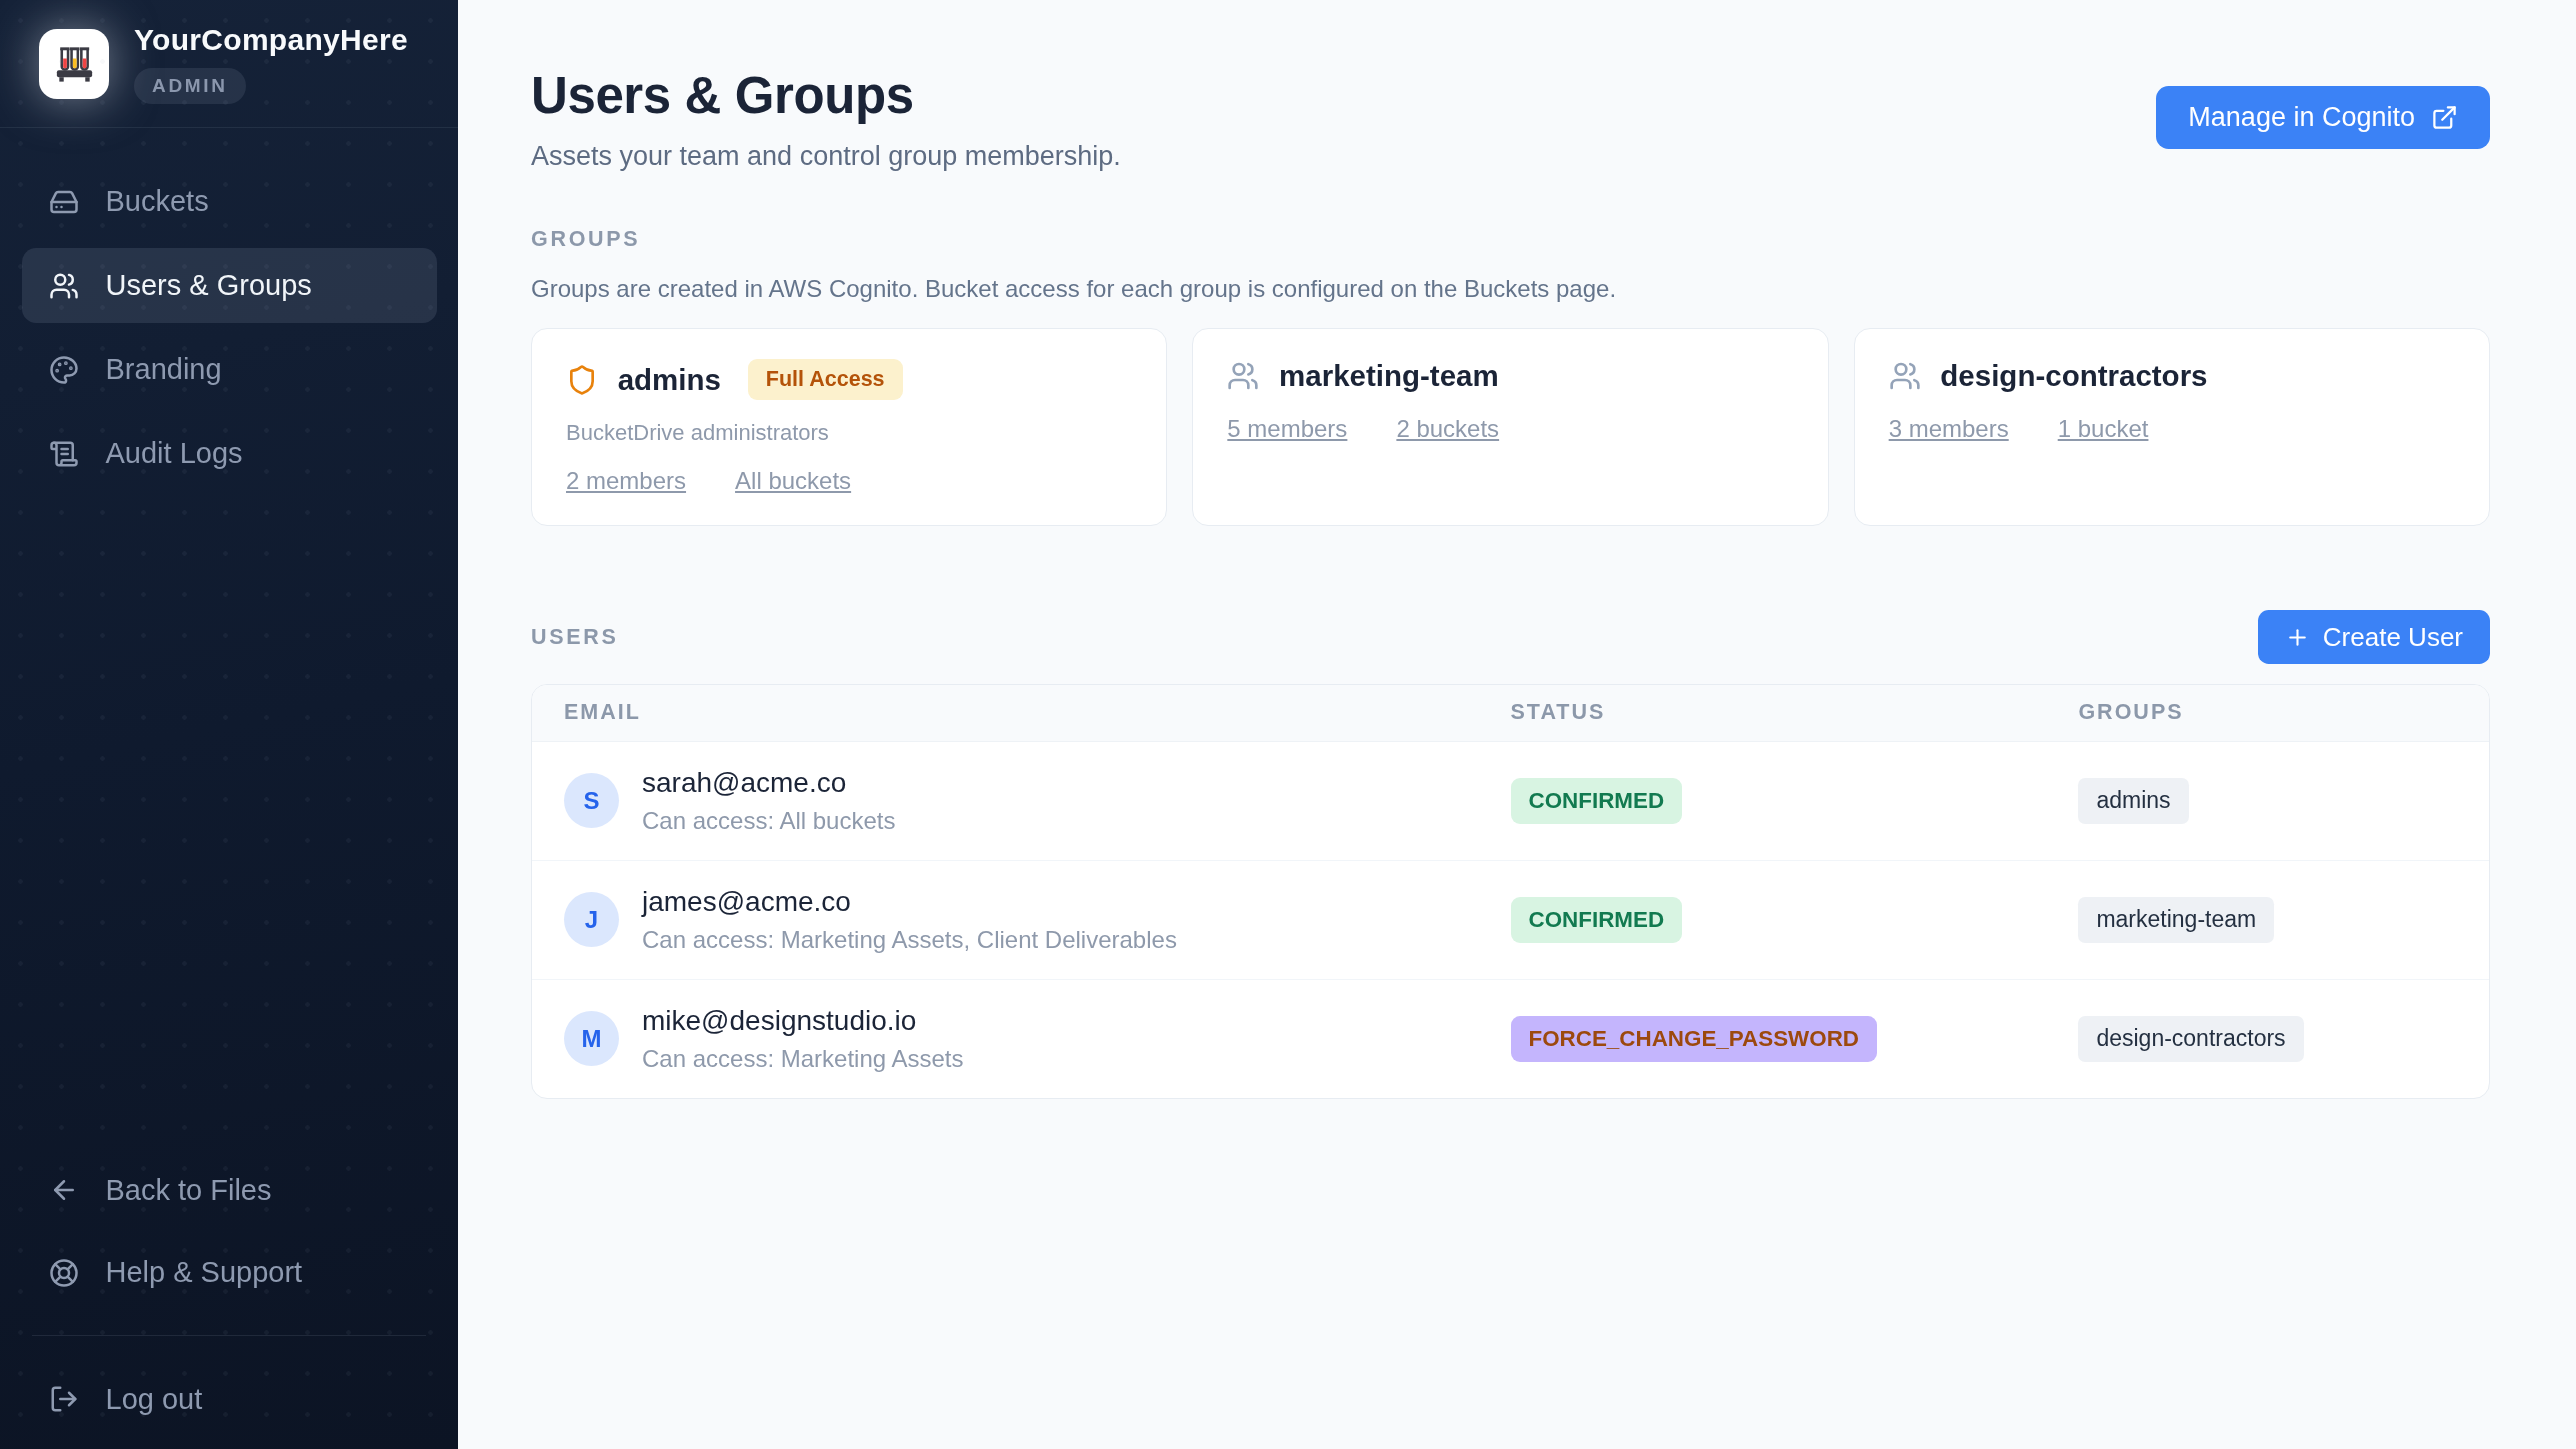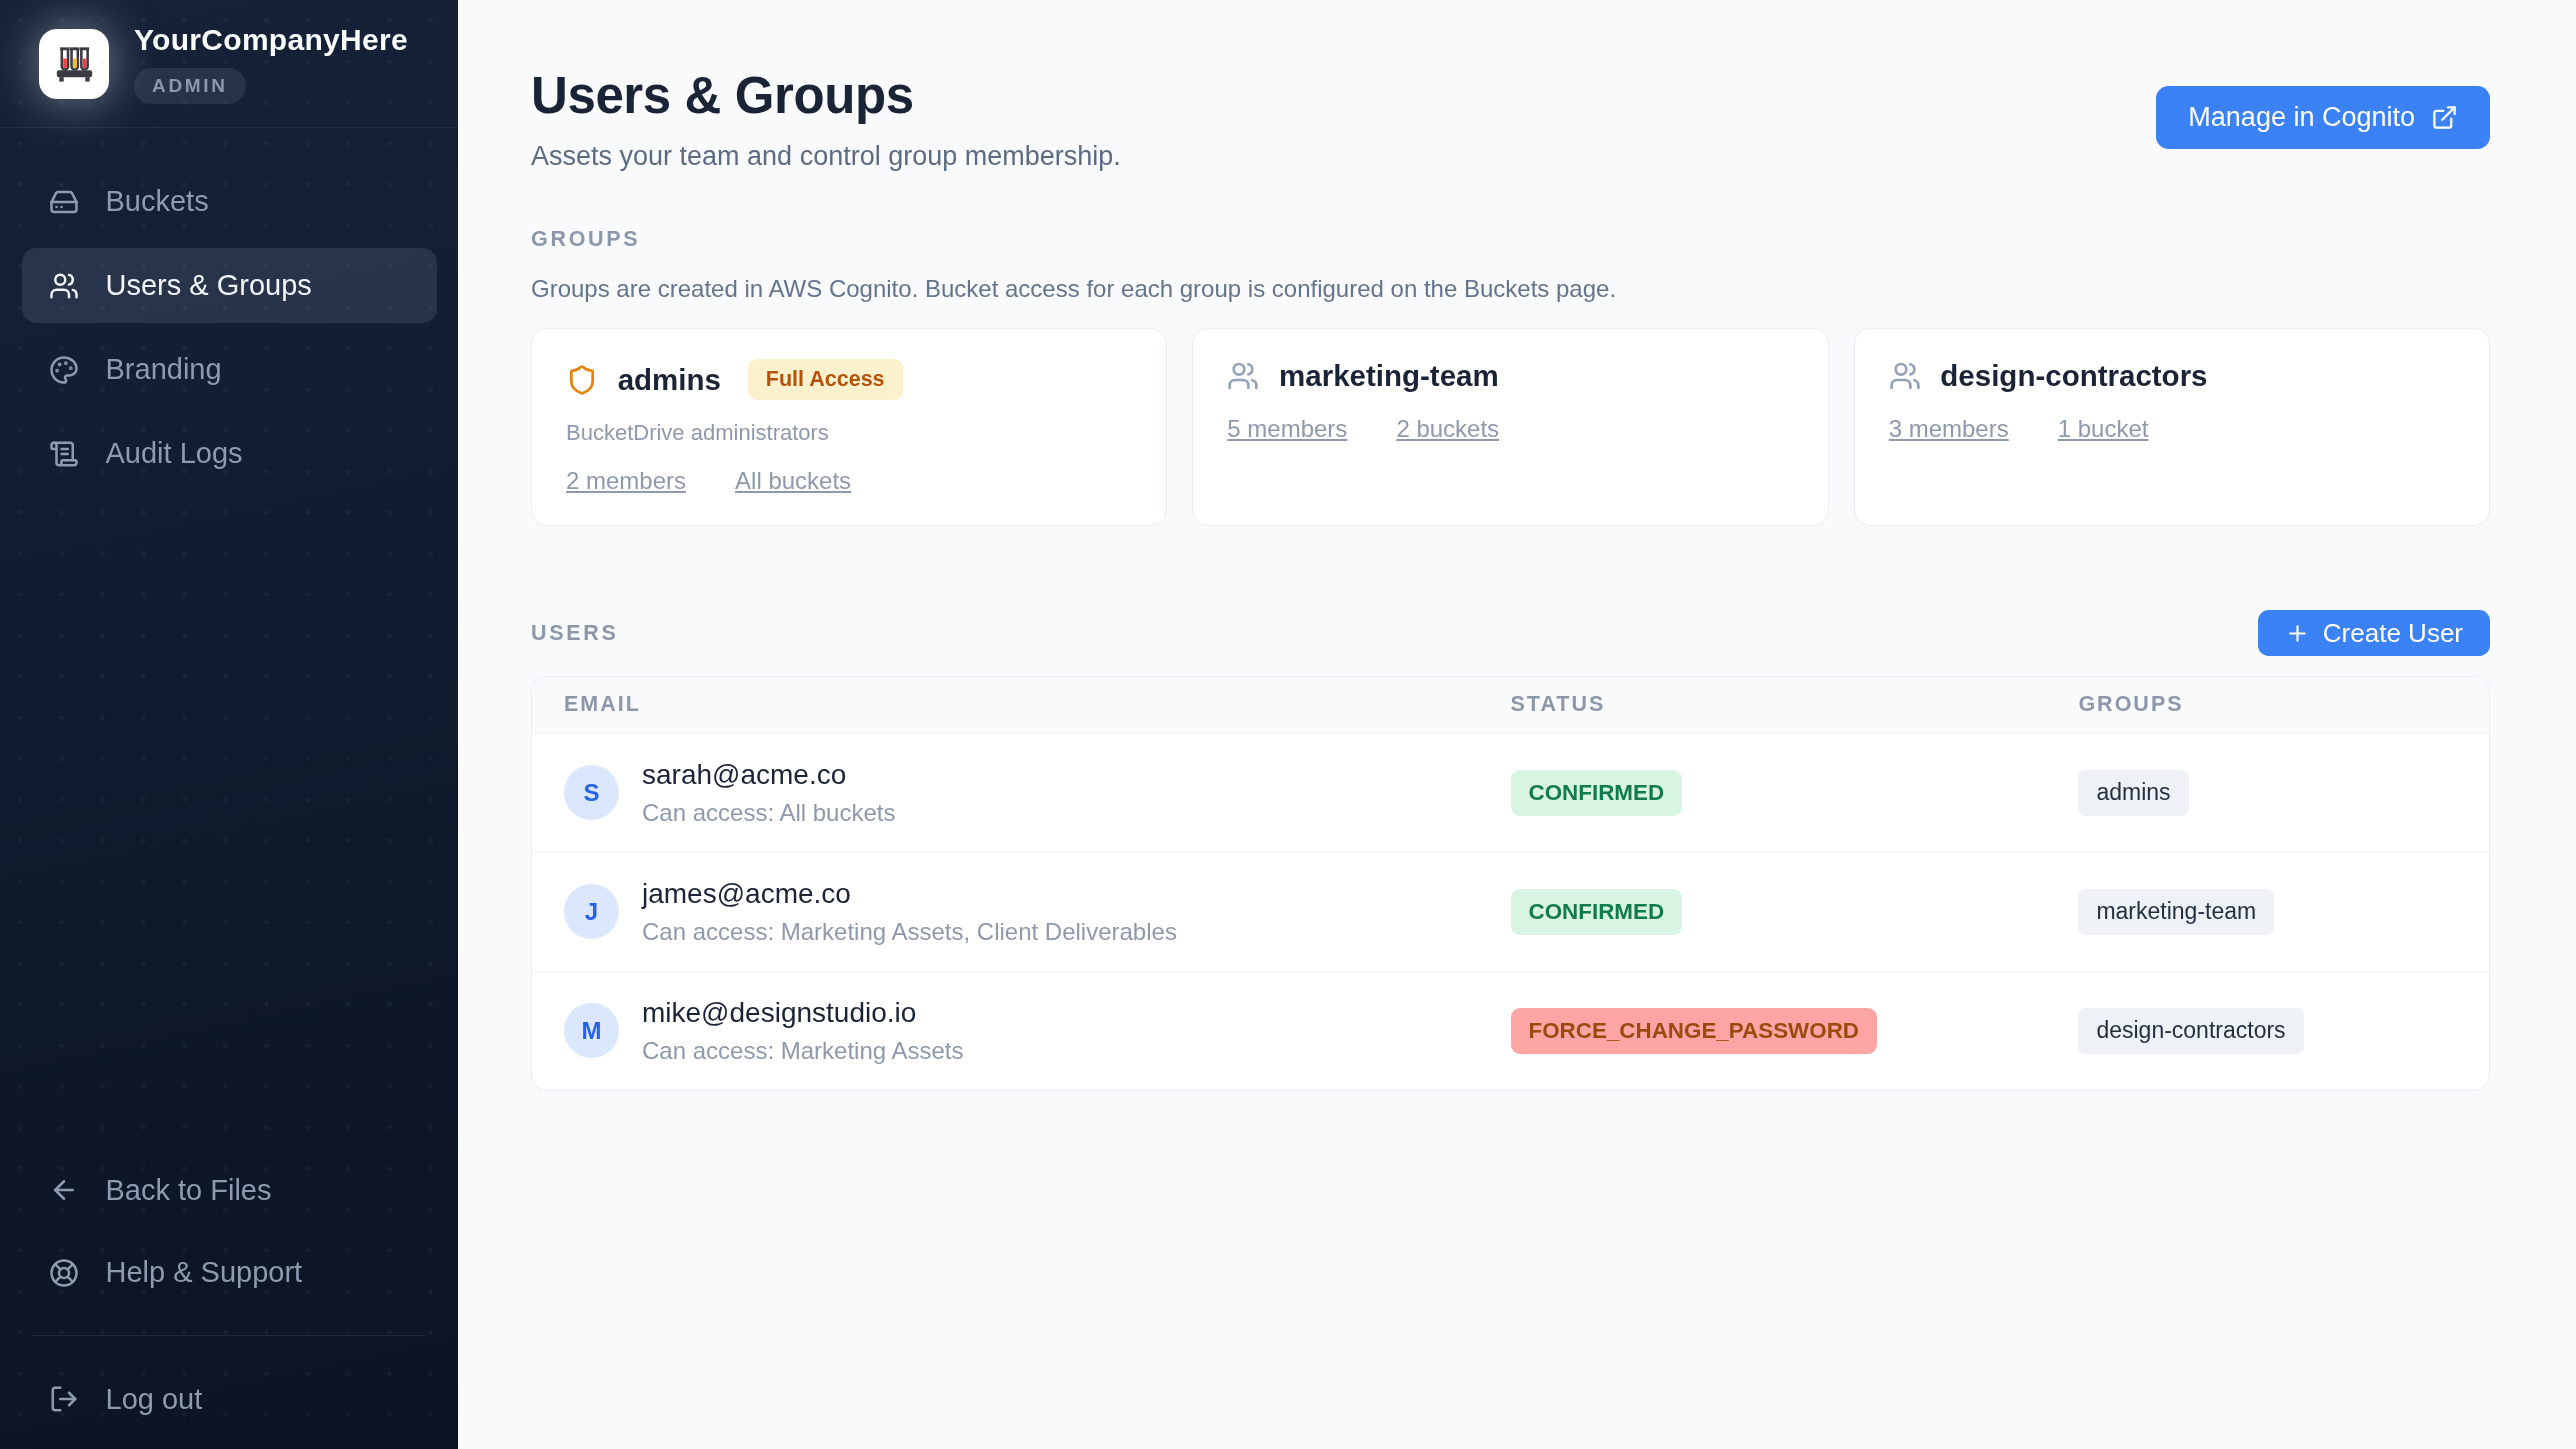--- a/index.html
+++ b/index.html
@@ -82,21 +82,21 @@
   .card-head svg { width: 32px; height: 32px; flex: none; }
   .card-name { font-size: 29.5px; font-weight: 600; color: #1b2437; }
   .badge-fullaccess {
     background: #fcf1cd; color: #b45309;
     font-size: 21.5px; font-weight: 700; padding: 8px 18px; border-radius: 9px; margin-left: 7.2px;
   }
   .card-desc { margin-top: 19.7px; font-size: 22px; color: #8e99ab; }
   .card-meta { margin-top: 21.5px; font-size: 24px; color: #8e99ab; display: flex; gap: 49px; text-decoration: underline; }
 
   .users-head { margin-top: 84px; display: flex; justify-content: space-between; align-items: center; }
-  .btn-create { height: 46px; border-radius: 10.7px; font-size: 26px; padding: 0 27px; gap: 12.5px; }
+  .btn-create { height: 54px; border-radius: 10.7px; font-size: 26px; padding: 0 27px; gap: 12.5px; }
   .btn-create svg { width: 25px; height: 25px; }
 
   .table {
     margin-top: 19.7px; background: #ffffff;
     border: 1.8px solid #e7ecf2; border-radius: 16px; overflow: hidden;
   }
   .thead {
     display: grid; grid-template-columns: 50% 30% 20%;
     height: 57px; align-items: center; padding: 0 32px;
     background: #f8fafc; border-bottom: 1.8px solid #eef2f6;
@@ -110,21 +110,21 @@
   .user-cell { display: flex; align-items: center; gap: 23px; }
   .avatar {
     width: 55px; height: 55px; border-radius: 50%; flex: none;
     background: #dbe7fd; color: #2563eb; font-size: 24px; font-weight: 600;
     display: flex; align-items: center; justify-content: center;
   }
   .email { font-size: 28px; font-weight: 500; color: #1b2437; }
   .access { margin-top: 8px; font-size: 24px; color: #8e99ab; }
   .status-badge { display: inline-block; font-size: 22.4px; font-weight: 600; padding: 9.8px 18px; border-radius: 9px; }
   .status-confirmed { background: #d8f4e2; color: #127a50; }
-  .status-warning { background: #fca5a5; color: #9c490e; }
+  .status-warning { background: #c4b5fd; color: #9c490e; }
   .group-chip { display: inline-block; font-size: 23px; color: #243041; background: #eef1f5; padding: 9.8px 18px; border-radius: 7.2px; }
 </style>
 </head>
 <body>
 
 <aside class="sidebar">
   <div class="side-head">
     <div class="logo-box">
       <svg width="47" height="47" viewBox="0 0 48 48" fill="none">
         <path d="M11 9v18a3.2 3.2 0 0 0 6.4 0V9" stroke="#3b3b44" stroke-width="2.6" fill="#fff"></path>

